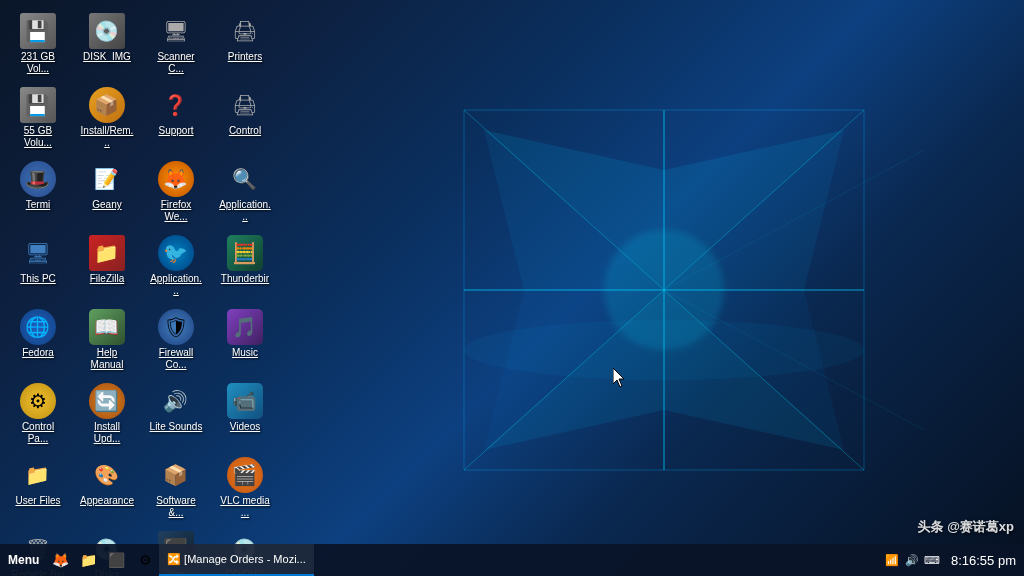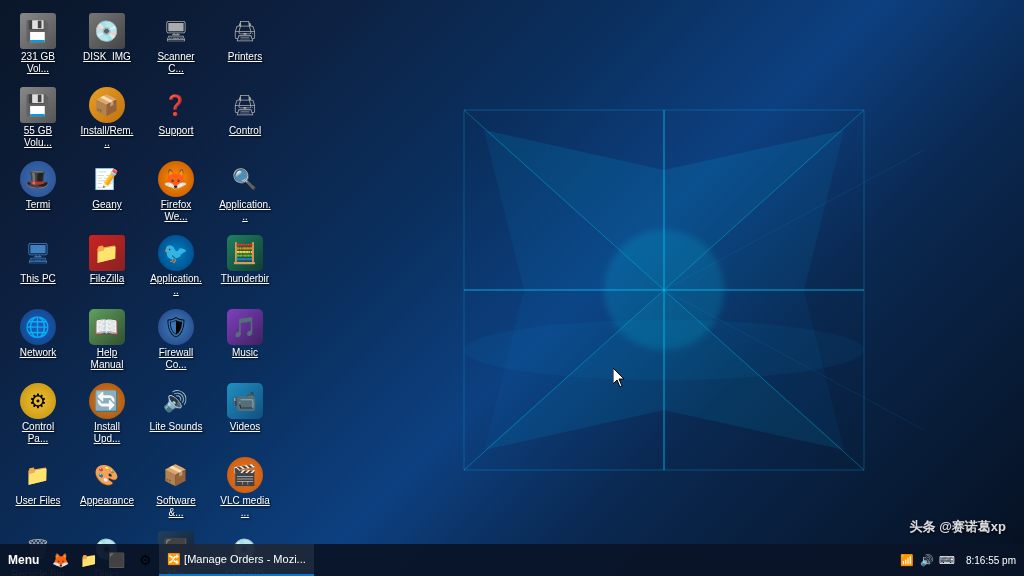--- a/index.html
+++ b/index.html
@@ -141,21 +141,21 @@
       border-bottom: 2px solid #0078d4;
       max-width: 200px;
       overflow: hidden;
       white-space: nowrap;
     }
 
     
     .watermark {
       position: absolute;
       bottom: 40px;
-      right: 18px;
+      right: 10px;
       color: rgba(255,255,255,0.85);
       font-size: 13px;
       font-weight: bold;
       text-shadow: 1px 1px 3px rgba(0,0,0,0.8);
     }
 
     .tray-icons {
       display: flex;
       align-items: center;
       gap: 2px;
@@ -285,21 +285,21 @@
       <div class="icon-item">
         <div class="icon-img" style="background:radial-gradient(circle,#0080c0,#004080);border-radius:50%;width:36px;height:36px;display:flex;align-items:center;justify-content:center;font-size:20px;">🐦</div>
         <div class="icon-label">Application...</div>
       </div>
       <div class="icon-item">
         <div class="icon-img" style="background:linear-gradient(135deg,#208060,#104030);border-radius:5px;width:36px;height:36px;display:flex;align-items:center;justify-content:center;font-size:20px;">🧮</div>
         <div class="icon-label">Thunderbir</div>
       </div>
       <div class="icon-item">
         <div class="icon-img" style="background:radial-gradient(circle,#2060c0,#104080);border-radius:50%;width:36px;height:36px;display:flex;align-items:center;justify-content:center;font-size:20px;">🌐</div>
-        <div class="icon-label">Network</div>
+        <div class="icon-label">Fedora</div>
       </div>
       <div class="icon-item">
         <div class="icon-img" style="background:linear-gradient(135deg,#60a060,#305030);border-radius:5px;width:36px;height:36px;display:flex;align-items:center;justify-content:center;font-size:20px;">📖</div>
         <div class="icon-label">Help Manual</div>
       </div>
       <div class="icon-item">
         <div class="icon-img" style="background:radial-gradient(circle,#4080c0,#204080);border-radius:50%;width:36px;height:36px;display:flex;align-items:center;justify-content:center;font-size:20px;">🛡</div>
         <div class="icon-label">Firewall Co...</div>
       </div>
       <div class="icon-item">
@@ -377,16 +377,16 @@
     </div>
 
     <div class="taskbar-task">🔀 [Manage Orders - Mozi...</div>
 
     <div class="taskbar-tray">
       <div class="tray-icons">
         <div class="tray-icon">📶</div>
         <div class="tray-icon">🔊</div>
         <div class="tray-icon">⌨</div>
       </div>
-      <div style="font-size:10px; color:white; margin-left:6px;">8:16:55 pm</div>
+      <div style="font-size:13px; color:white; margin-left:6px;">8:16:55 pm</div>
     </div>
   </div>
 </div>
 
 </body></html>

